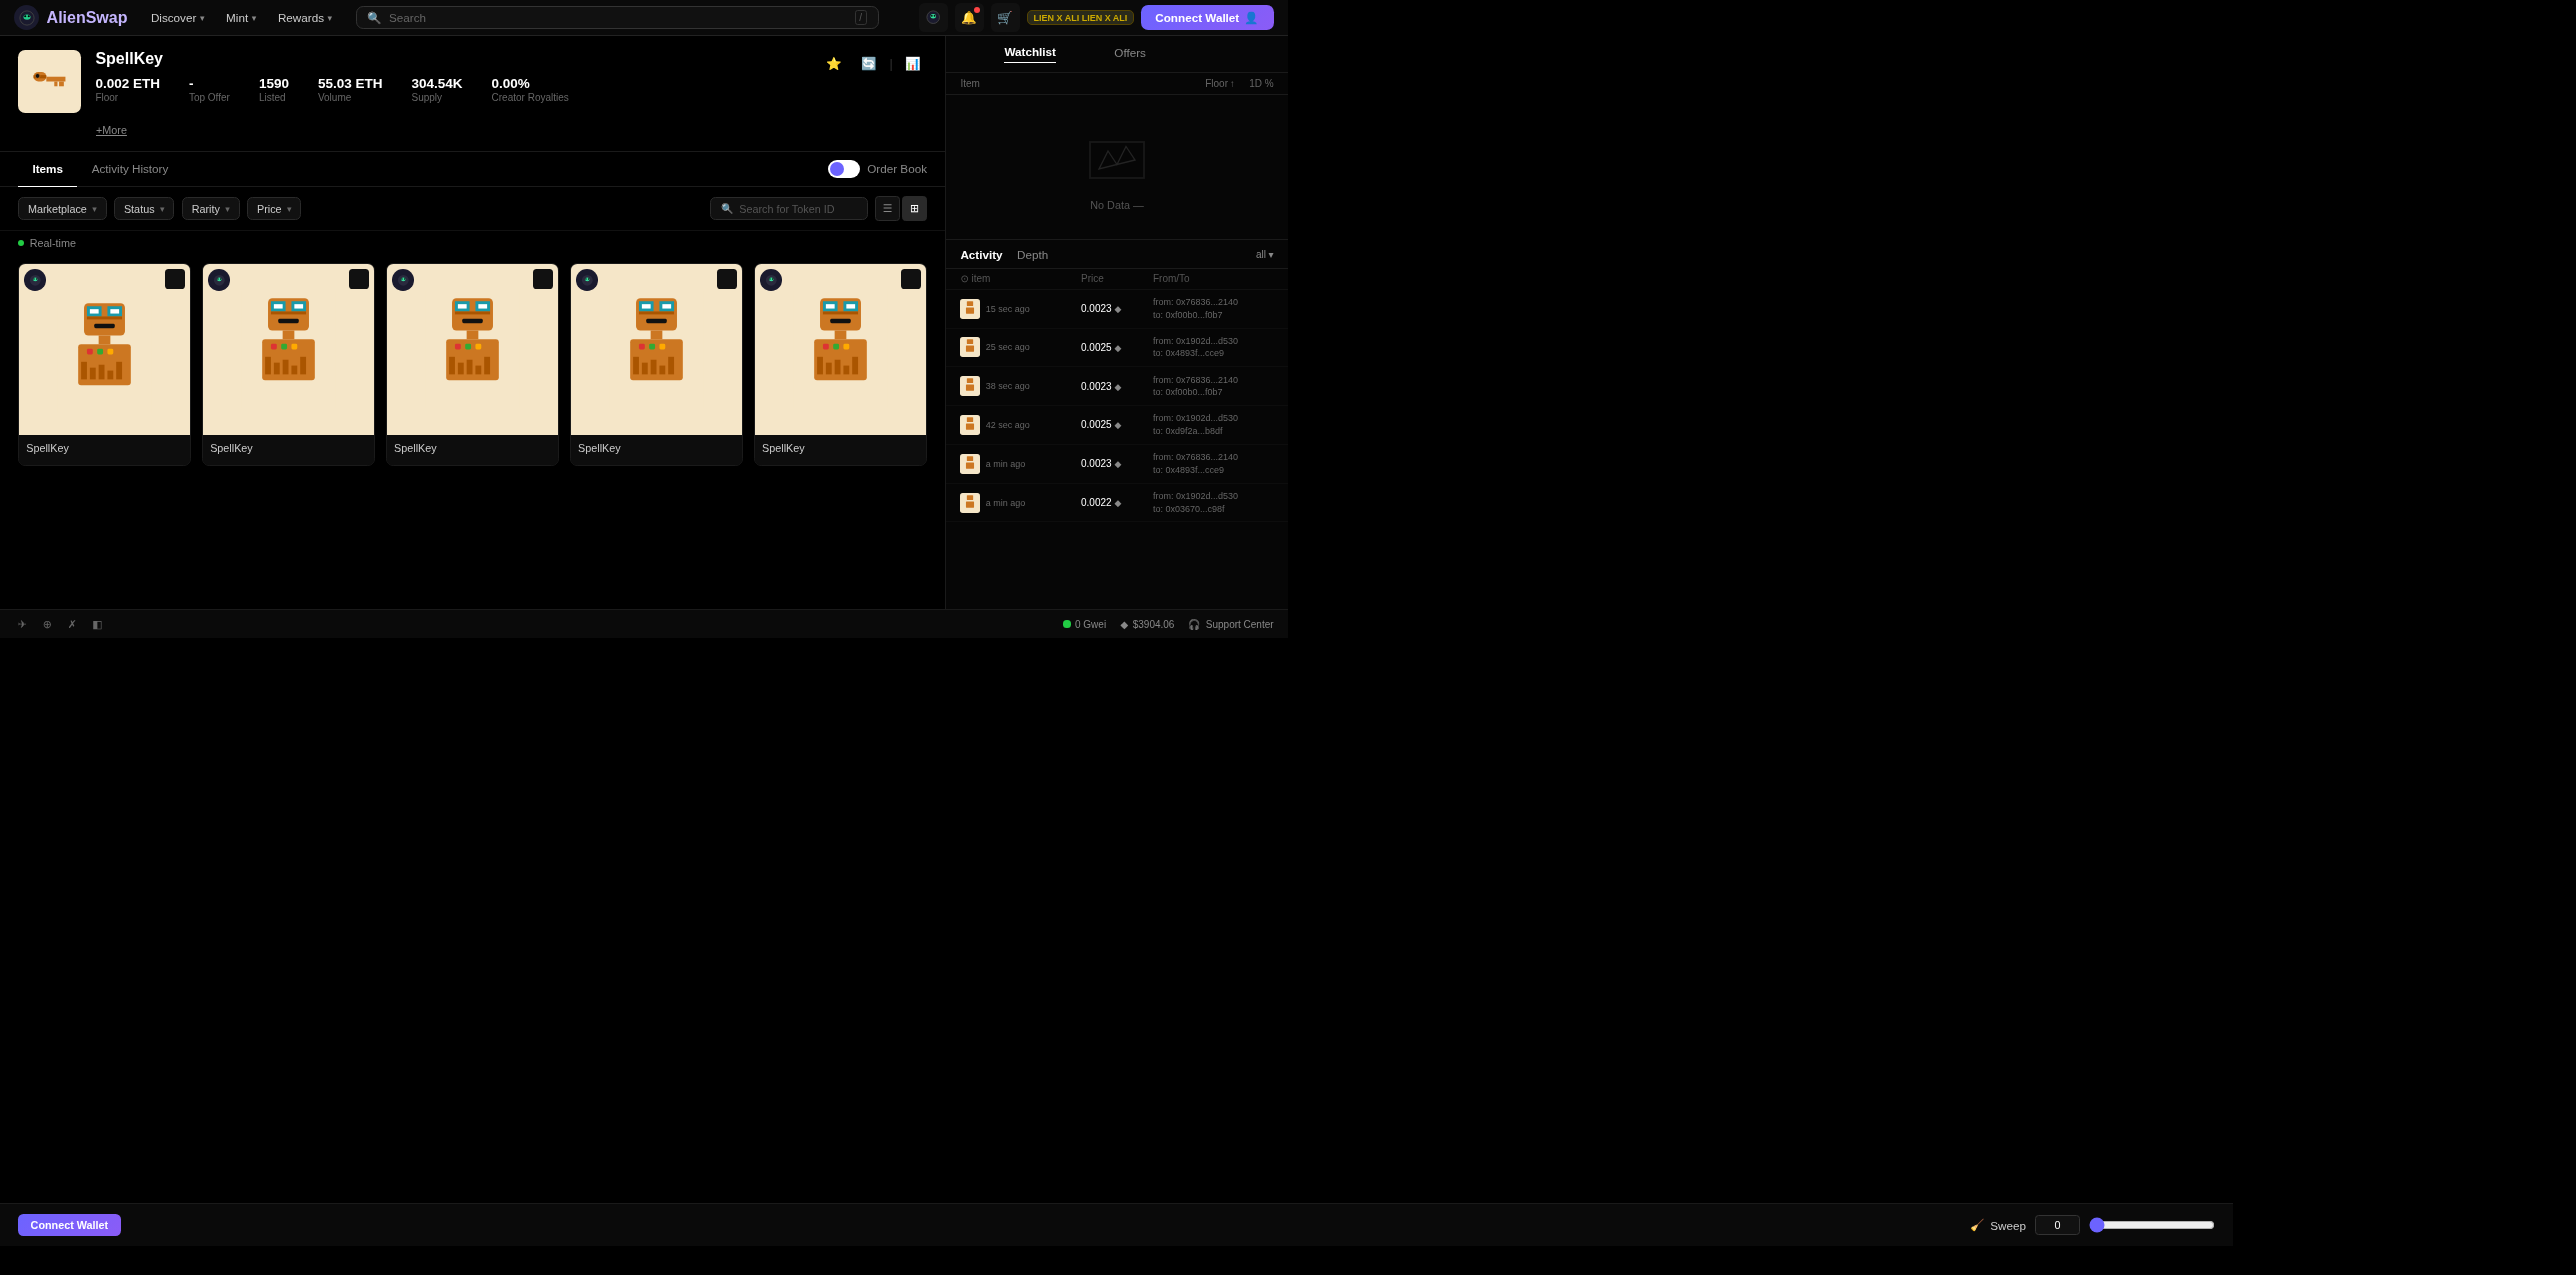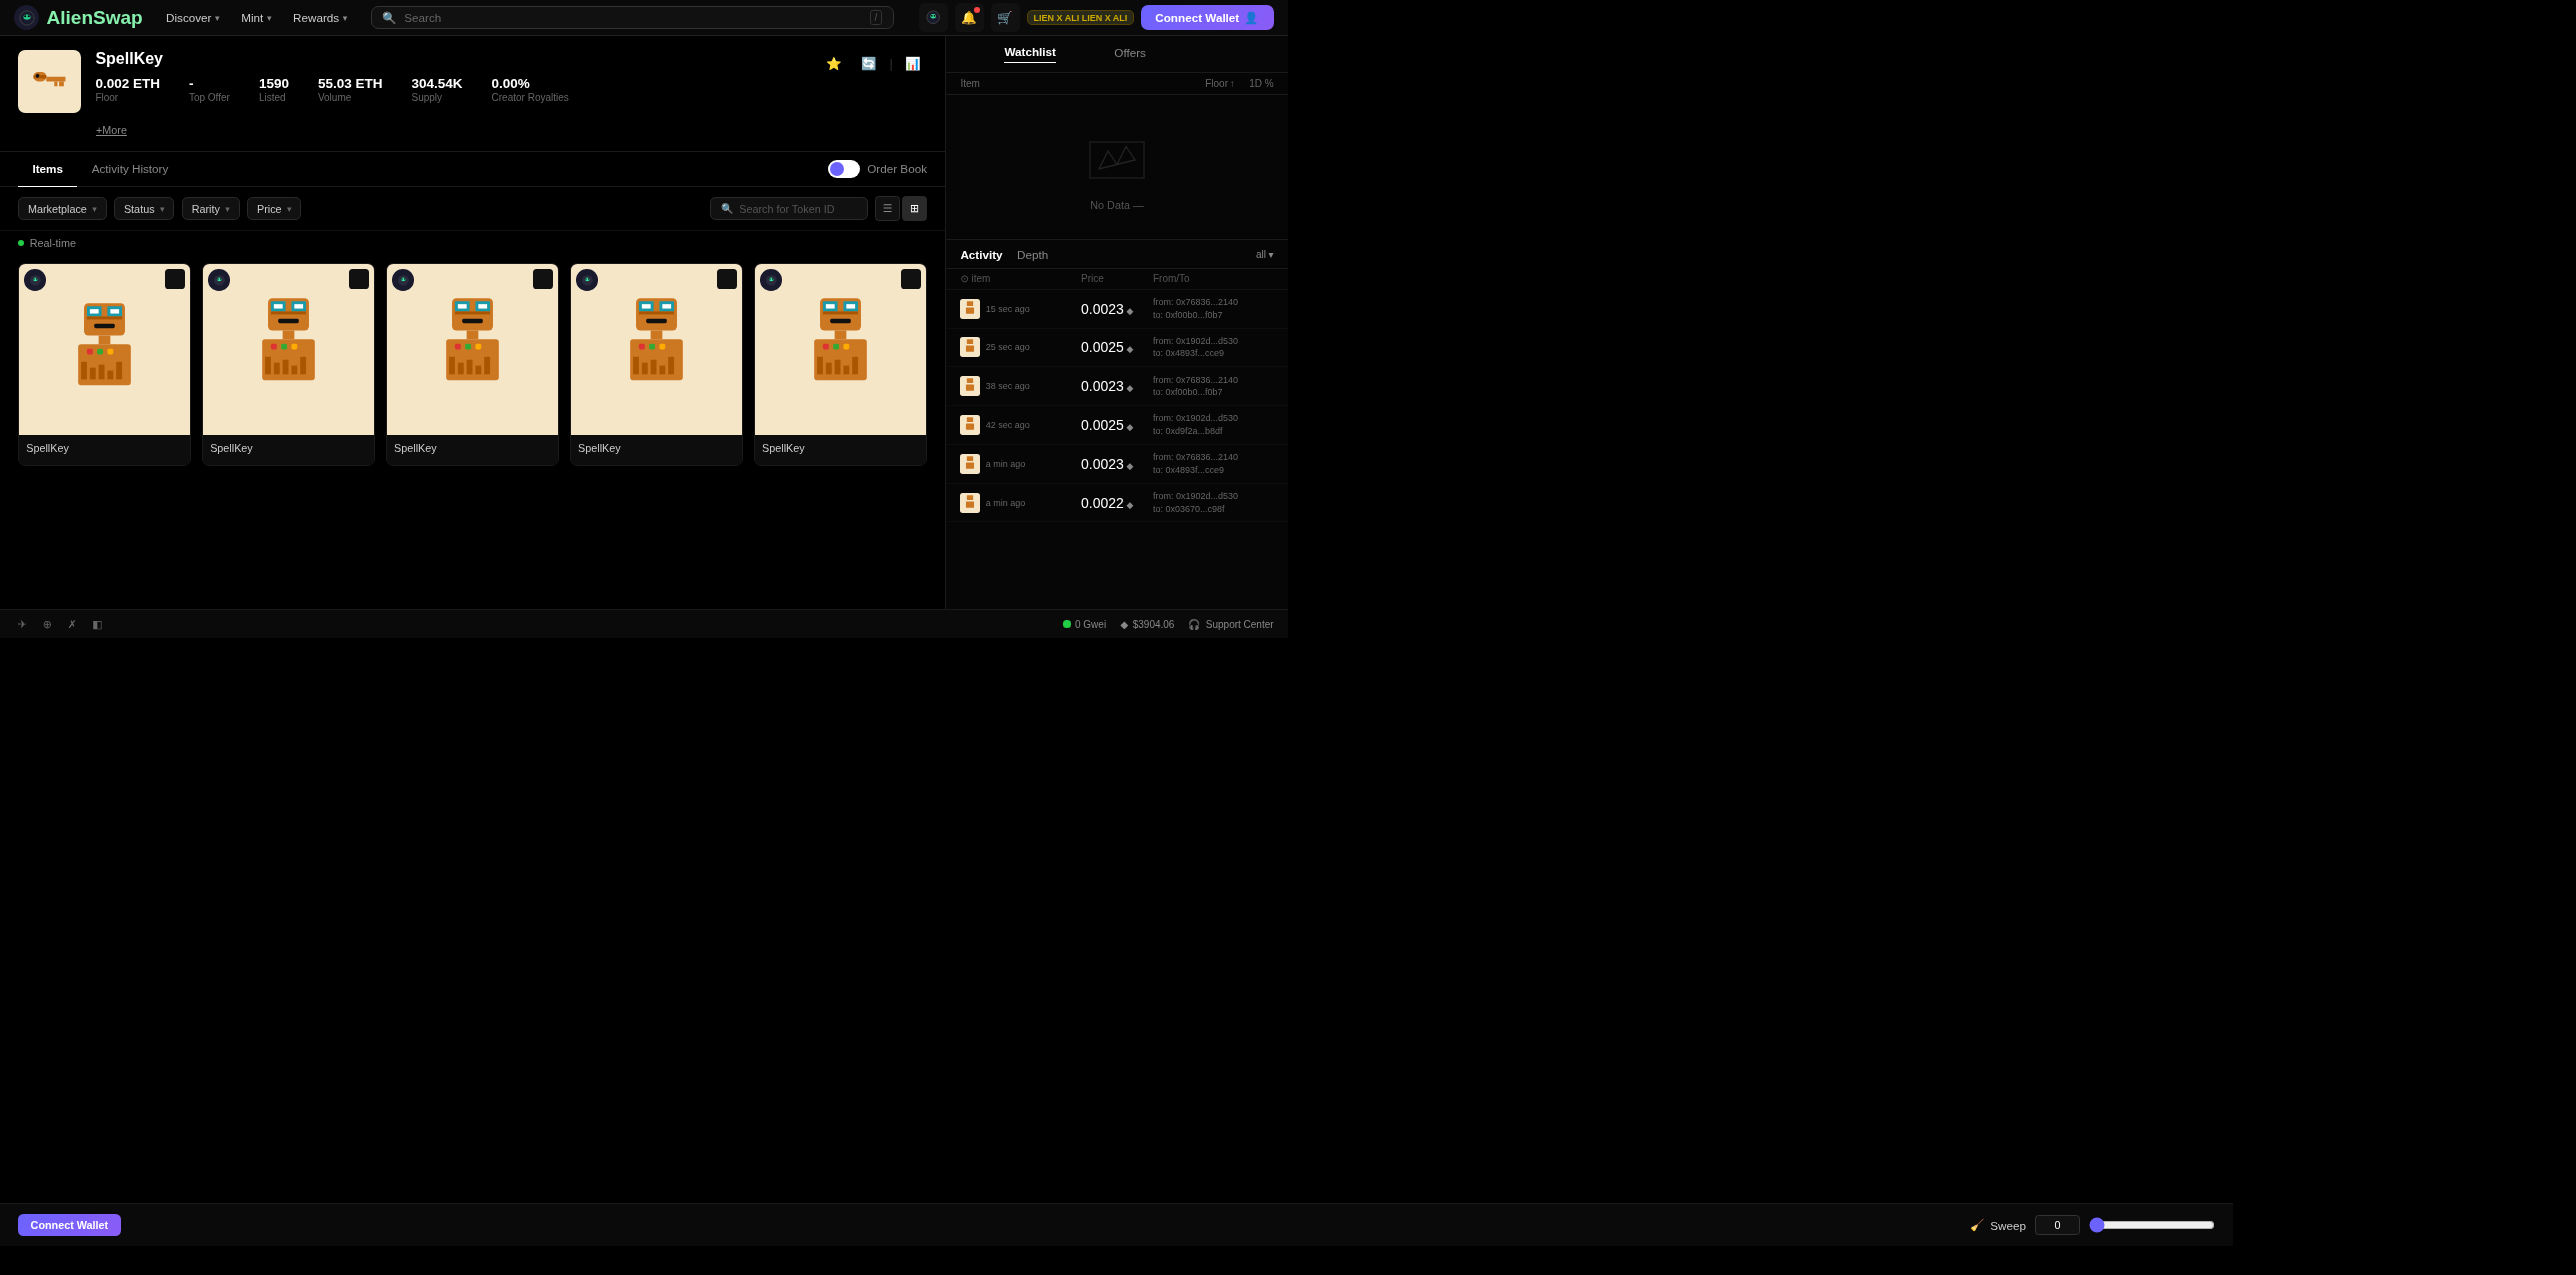--- a/index.html
+++ b/index.html
@@ -23,22 +23,22 @@
       padding: 0 14.4px;
       gap: 14.4px;
       position: relative;
       z-index: 10;
     }
     .logo {
       display: flex;
       align-items: center;
       gap: 7.2px;
       font-weight: 700;
-      font-size: 19px;
-      color: #86efac;
+      font-size: 16px;
+      color: #c4b5fd;
       white-space: nowrap;
     }
     .logo-icon {
       width: 25px;
       height: 25px;
       background: #1a1a2e;
       border-radius: 50%;
       display: flex;
       align-items: center;
       justify-content: center;
@@ -526,21 +526,21 @@
       height: 20px;
       background: #f5e6c8;
       border-radius: 2.7px;
       flex-shrink: 0;
       display: flex;
       align-items: center;
       justify-content: center;
       overflow: hidden;
     }
     .activity-time { font-size: 9px; color: #666; }
-    .activity-price { color: #fff; font-size: 14px; }
+    .activity-price { color: #fff; font-size: 10px; }
     .eth-sym { color: #888; font-size: 9px; }
     .activity-addr { font-size: 9px; color: #666; line-height: 1.4; }
     .activity-addr span { display: block; }
 
     
     .bottom-bar {
       height: 29px;
       background: #0a0a0a;
       border-top: 0.9px solid #1a1a1a;
       display: flex;

